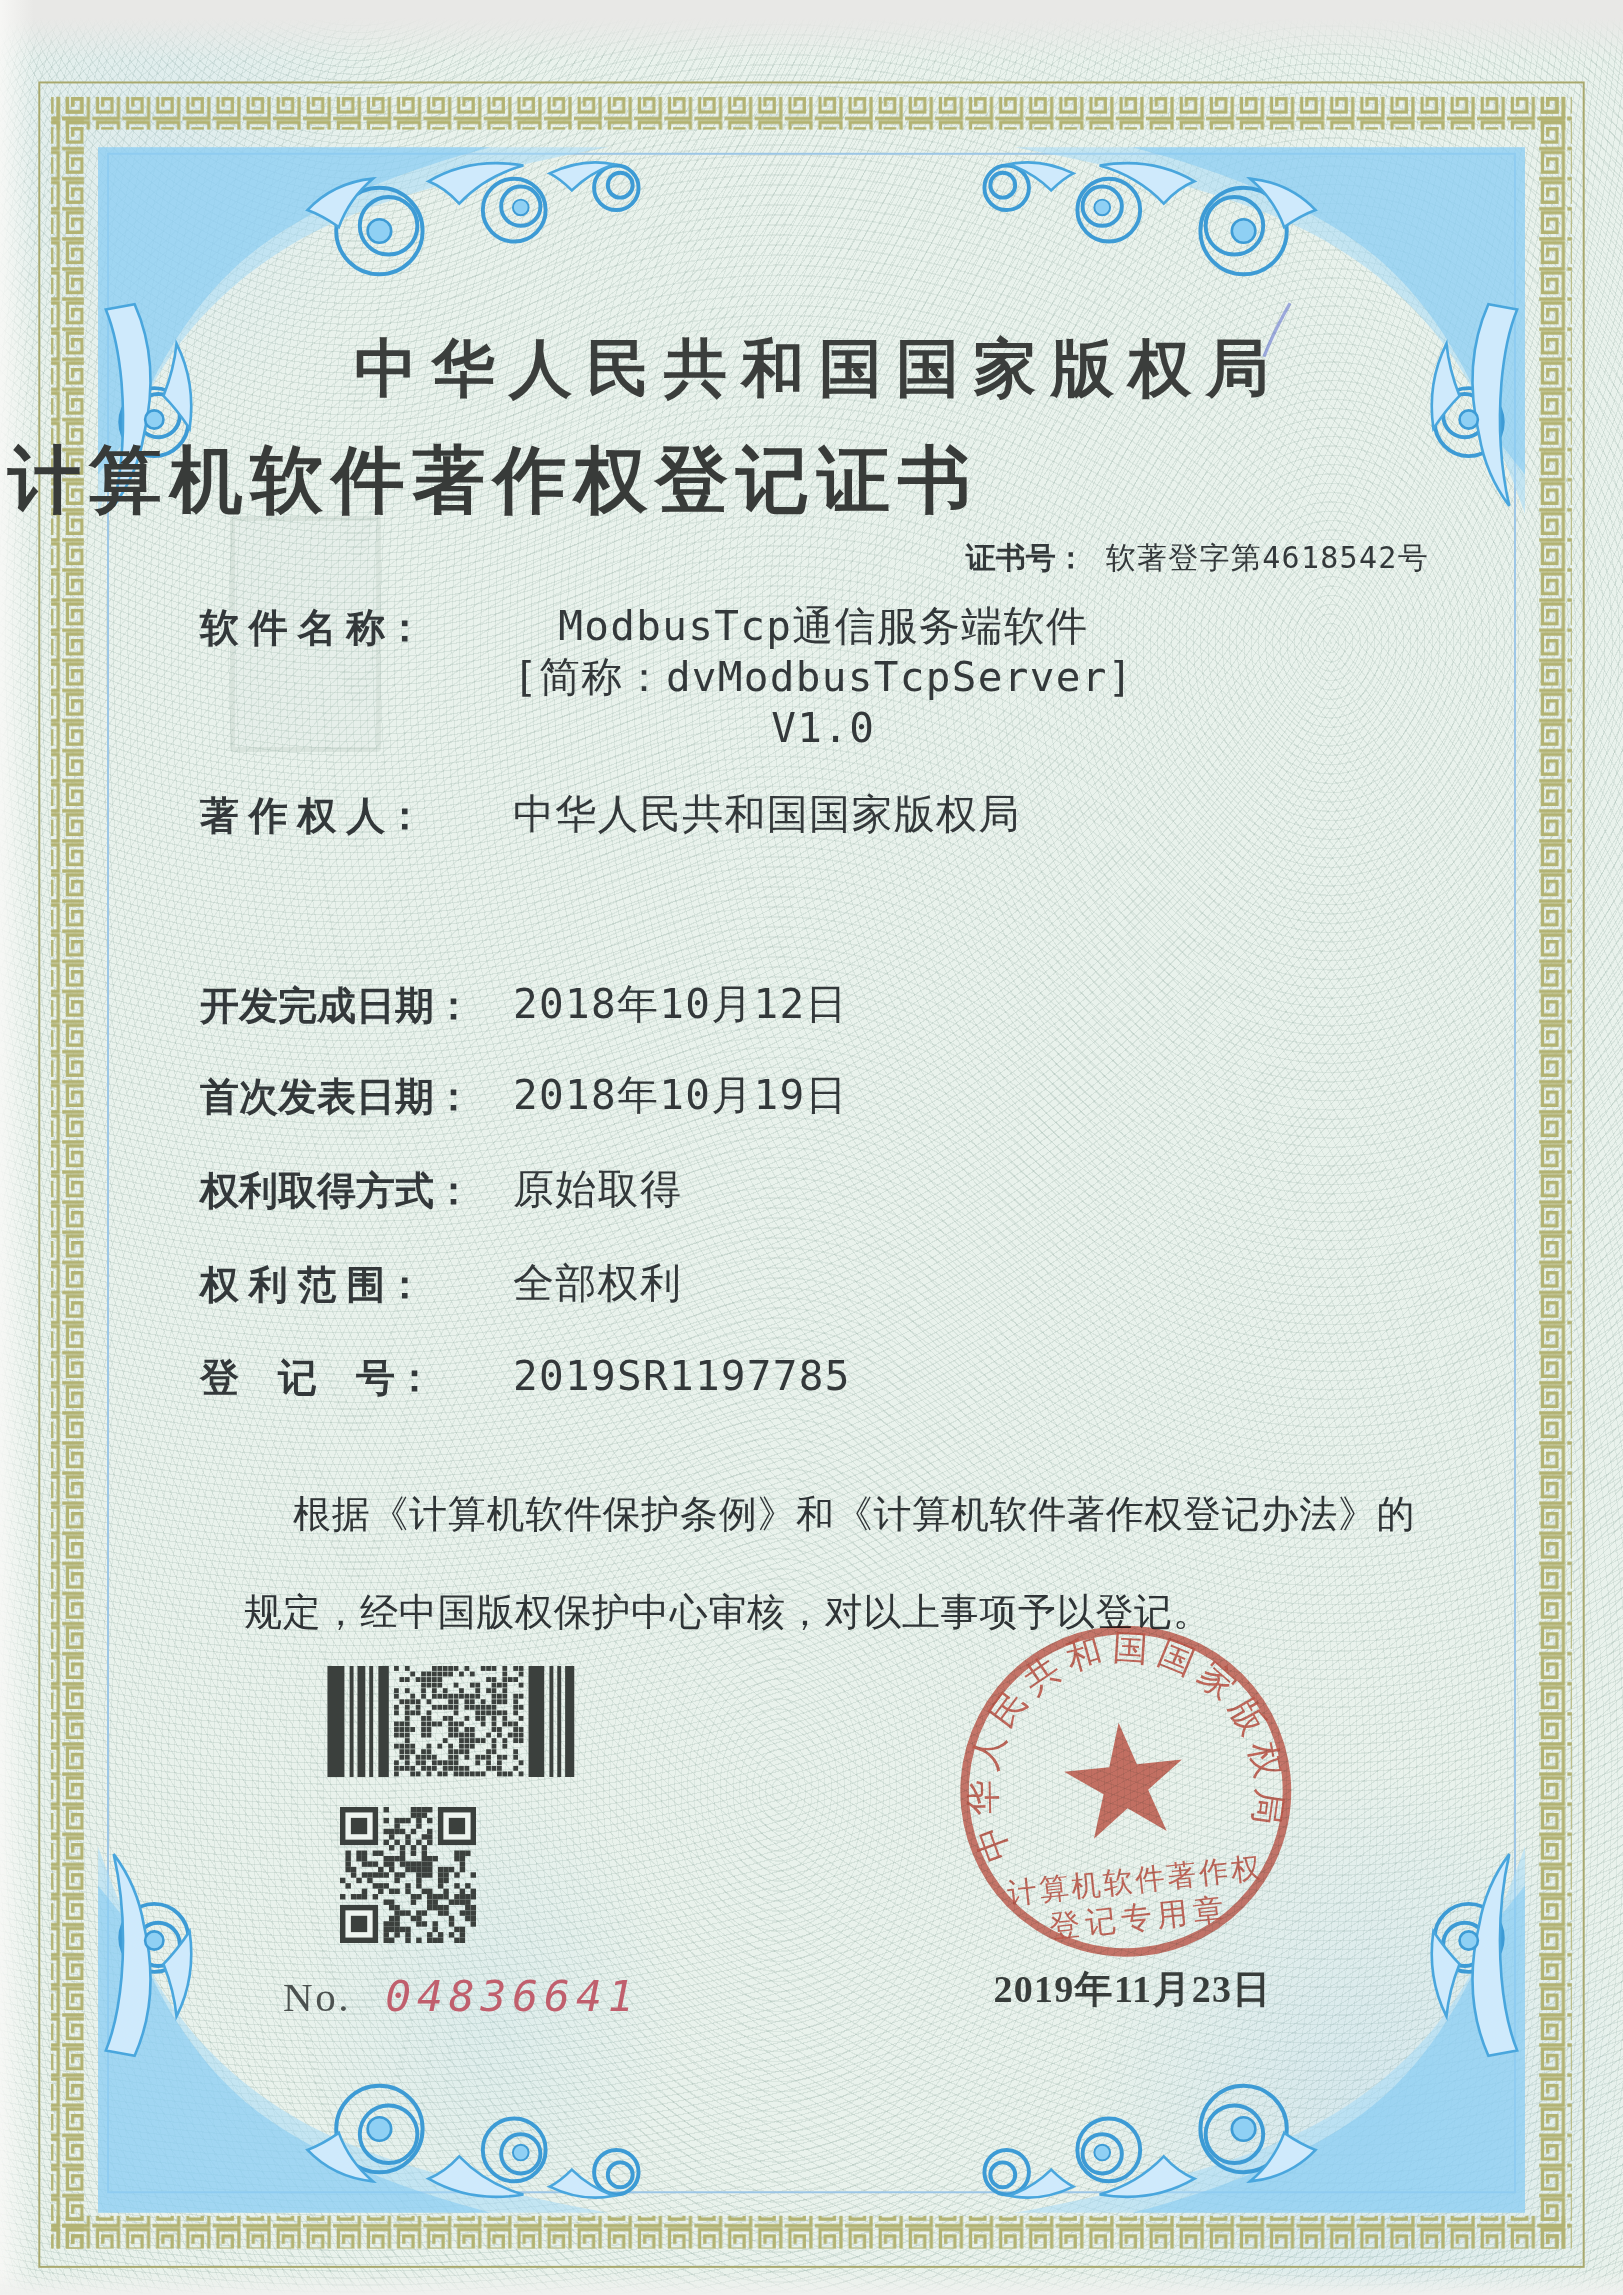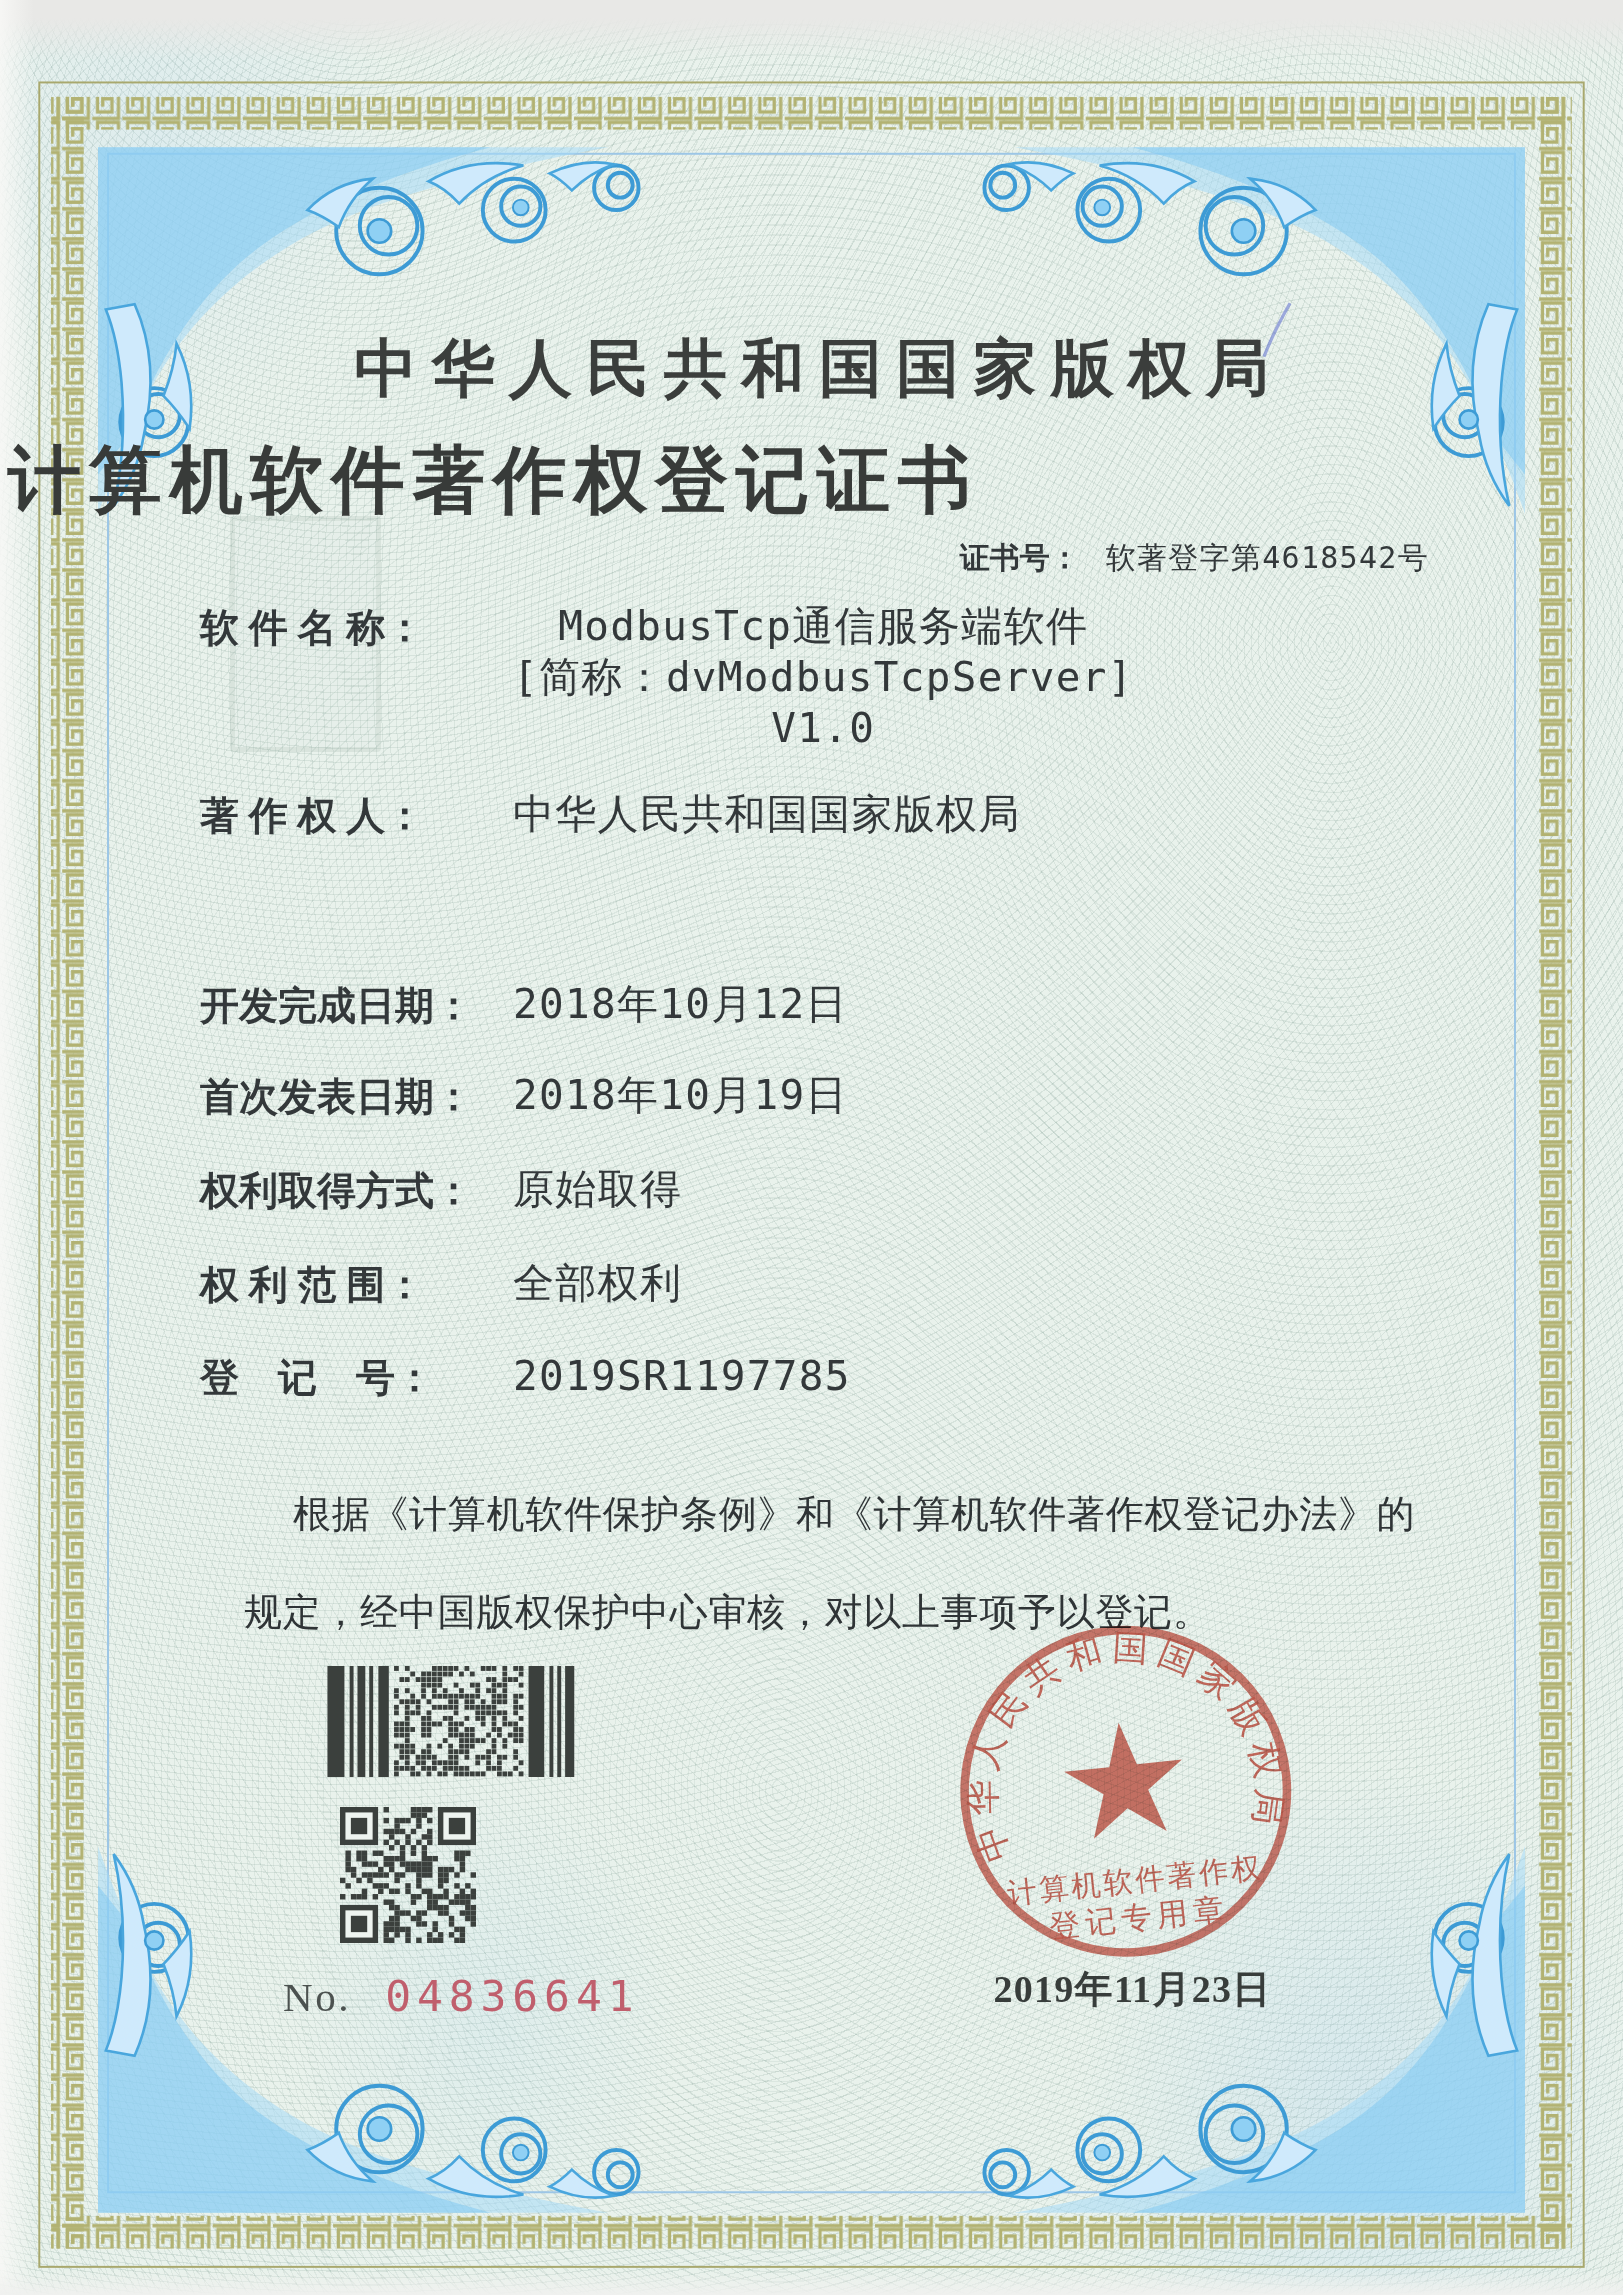--- a/index.html
+++ b/index.html
@@ -18,32 +18,32 @@
   .abs{position:absolute;}
   .scan-edge-top{top:0;left:0;right:0;height:60px;background:linear-gradient(#e8e8e6 30%,rgba(240,242,240,0));}
   .scan-edge-left{top:0;left:0;bottom:0;width:34px;background:linear-gradient(90deg,rgba(248,248,246,.9),rgba(248,248,246,0));}
   .scan-edge-bottom{left:0;right:0;bottom:0;height:23.6px;background:linear-gradient(rgba(246,247,245,0),#f0f1ef);}
   .title-authority{top:326px;left:0;width:100%;text-align:center;font-size:63px;font-weight:700;
     letter-spacing:14.4px;text-indent:14.4px;color:#3b3e3c;}
   .title-main{top:432px;left:0;width:100%;font-size:73px;font-weight:700;
     letter-spacing:7.9px;text-indent:7.9px;color:#383b39;}
   .certno{top:538px;right:194px;font-size:30px;color:#33383a;white-space:nowrap;}
   .cn-label{font-weight:700;}
-  .cn-value{margin-left:26px;font-family:"DejaVu Sans Mono","Liberation Mono",monospace;letter-spacing:1.3px;}
+  .cn-value{margin-left:20px;font-family:"DejaVu Sans Mono","Liberation Mono",monospace;letter-spacing:1.3px;}
   .row{position:absolute;left:200px;display:flex;align-items:flex-start;white-space:nowrap;}
   .flabel{width:313px;flex:none;font-weight:700;font-size:39px;color:#33383a;}
   .fvalue{font-size:41px;color:#33383a;font-family:"DejaVu Sans Mono","Liberation Mono",monospace;
     letter-spacing:1.3px;line-height:51px;text-align:center;}
   .statement{left:216px;width:1219px;font-size:38px;line-height:98px;color:#2f3436;letter-spacing:0.7px;}
   .st1{top:1465px;text-indent:77px;}
   .st2{top:1563px;margin-left:28px;}
   .serial{top:1971px;left:283px;display:flex;align-items:baseline;}
   .serial-prefix{font-size:41px;letter-spacing:2.6px;color:#4c5250;}
   .serial-number{margin-left:34px;font-size:43px;letter-spacing:5.9px;color:#c05f6d;
-    font-family:"DejaVu Sans Mono","Liberation Mono",monospace;}
+    font-family:"DejaVu Sans Mono","Liberation Mono",monospace;font-style:italic;}
   .seal-wrap{left:937px;top:1613px;width:380px;height:380px;transform:rotate(-6deg);
     opacity:.9;mix-blend-mode:multiply;}
   .seal-date{left:949px;top:1964px;width:367px;text-align:center;font-size:38px;
     letter-spacing:1.3px;color:#383d3b;font-weight:bold;}
   .emboss{left:230px;top:516px;width:141px;height:226px;border:5.9px solid rgba(145,162,152,.14);
     border-radius:3.9px;background:rgba(180,200,190,.05);}
   .barcode{left:327px;top:1666px;width:249px;height:111px;}
   .qr{left:340px;top:1807px;width:136px;height:136px;}
   .pen-mark{left:1260px;top:302px;width:34px;height:56px;opacity:.55;}
   .corner{width:589px;height:367px;}

